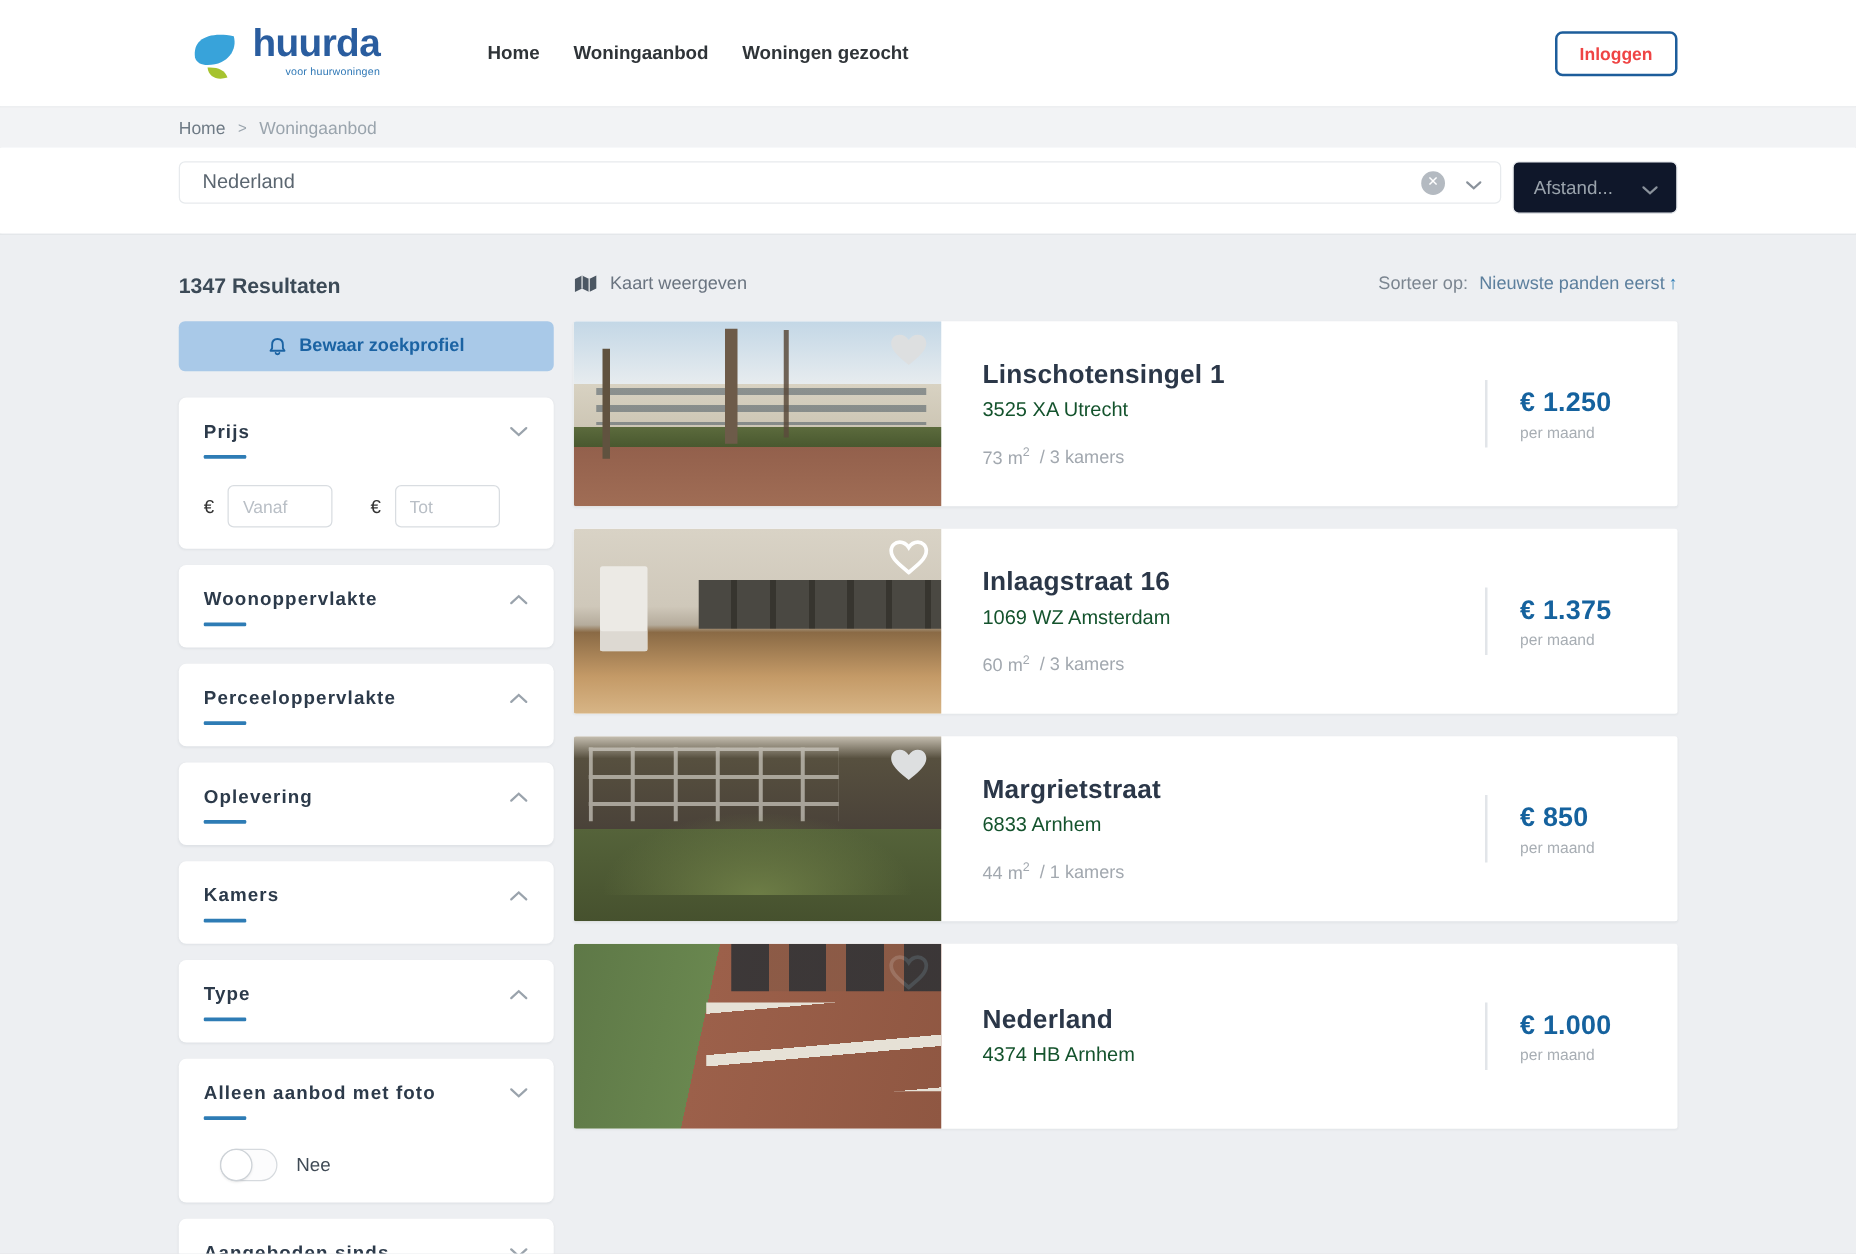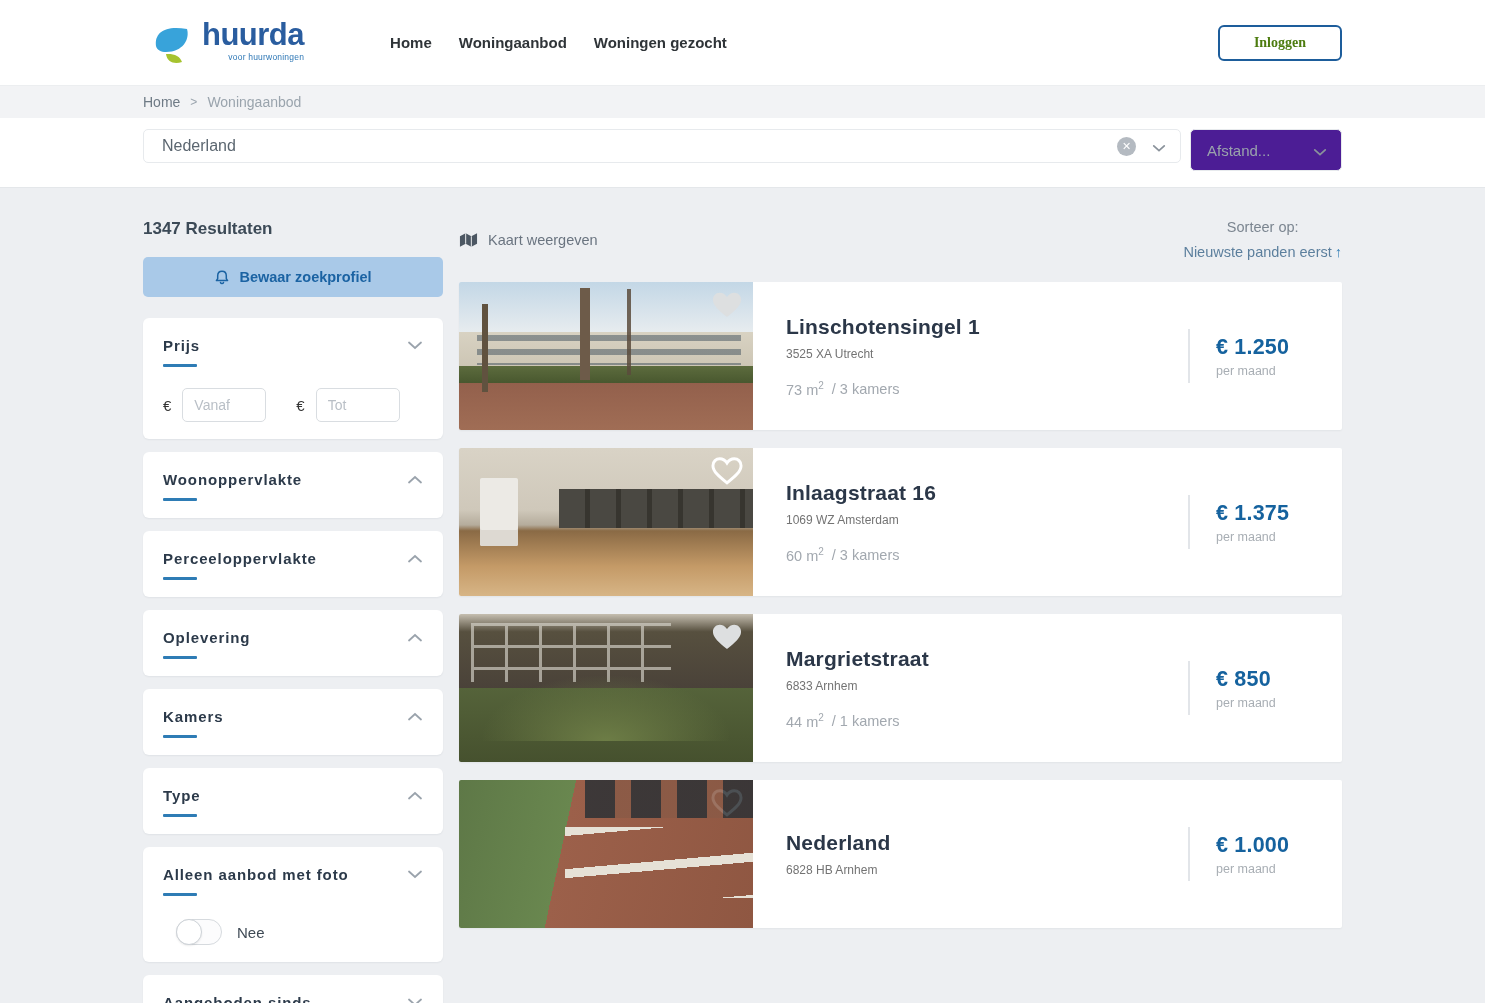--- a/index.html
+++ b/index.html
@@ -11,36 +11,36 @@
   
   .site-header { background:#fff; height:85px; display:flex; align-items:center; }
   .header-inner { display:flex; align-items:center; }
   .logo { display:flex; align-items:flex-start; margin-left:10px; margin-right:86px; cursor:pointer; }
   .logo-mark { margin-top:4px; }
   .logo-text { margin-left:3px; }
   .logo-name { font-size:31px; font-weight:700; color:#2a5d9f; line-height:1; letter-spacing:-.5px; display:block; }
   .logo-tagline { display:block; font-size:8.5px; color:#2f78b6; text-align:right; margin-top:2px; letter-spacing:.2px; }
   .main-nav { display:flex; gap:27px; }
   .nav-link { font-size:15px; font-weight:700; color:#2f3438; text-decoration:none; cursor:pointer; }
-  .login-btn { margin-left:auto; border:2px solid #1d5d9b; color:#4d7c0f; font-weight:700; font-size:14px; padding:8px 34px; border-radius:6px; background:#fff; cursor:pointer; font-family:Liberation Serif, serif; }
+  .login-btn { margin-left:auto; border:2px solid #1d5d9b; color:#ef4444; font-weight:700; font-size:14px; padding:8px 18px; border-radius:6px; background:#fff; cursor:pointer; font-family:Liberation Sans, sans-serif; }
 
   
   .breadcrumb-bar { background:#f2f3f5; border-top:1px solid #eceef0; height:33px; display:flex; align-items:center; }
   .breadcrumb { display:flex; align-items:center; font-size:14px; }
   .crumb-home { color:#6e7a85; cursor:pointer; }
   .crumb-sep { margin:0 10px; color:#9aa4ad; font-size:12px; }
   .crumb-current { color:#9aa4ad; }
 
   
   .search-band { background:#fff; padding:11px 0 16px; }
   .search-row { display:flex; gap:9px; }
   .search-box { flex:1; height:34px; border:1px solid #e7eaed; border-radius:5px; display:flex; align-items:center; padding:0 14px 0 18px; background:#fff; }
   .search-box input { flex:1; border:none; outline:none; font-size:16px; color:#5b6670; font-family:inherit; background:transparent; }
   .clear-btn { width:19px; height:19px; border-radius:50%; background:#b4bac1; color:#fff; font-size:11px; font-weight:bold; display:flex; align-items:center; justify-content:center; margin-right:16px; cursor:pointer; line-height:1; }
-  .distance-box { width:152px; height:42px; border:1px solid #e7eaed; border-radius:5px; display:flex; align-items:center; justify-content:space-between; padding:0 14px 0 16px; color:#9aa3ac; font-size:15px; background:#4c1d95; cursor:pointer; }
+  .distance-box { width:132px; height:42px; border:1px solid #e7eaed; border-radius:5px; display:flex; align-items:center; justify-content:space-between; padding:0 14px 0 16px; color:#9aa3ac; font-size:15px; background:#0f172a; cursor:pointer; }
 
   
   .page-body { background:#edeff2; border-top:1px solid #e4e7ea; }
   .body-grid { display:flex; gap:16px; align-items:flex-start; }
   aside { width:300px; flex-shrink:0; }
   main { flex:1; min-width:0; }
 
   
   .results-count-line { margin:31px 0 18px; font-size:17px; font-weight:700; color:#3c4a57; }
   .save-btn { width:100%; height:40px; background:#a9c9e8; border:none; border-radius:5px; color:#1b63a3; font-weight:700; font-size:14.5px; display:flex; align-items:center; justify-content:center; gap:9px; cursor:pointer; font-family:inherit; }
@@ -58,34 +58,34 @@
   .price-input { width:84px; height:34px; border:1px solid #d9dde1; border-radius:5px; padding:0 11px; font-size:14px; color:#444; font-family:inherit; }
   .price-input::placeholder { color:#b9bfc6; }
   .toggle-row { margin-top:23px; display:flex; align-items:center; gap:15px; padding-left:13px; }
   .toggle { width:46px; height:26px; border:1px solid #d6dade; border-radius:13px; background:#fcfcfd; position:relative; cursor:pointer; }
   .toggle-knob { position:absolute; left:-1px; top:-1px; width:26px; height:26px; border-radius:50%; background:#fff; border:1px solid #cdd2d7; box-shadow:0 1px 2px rgba(0,0,0,.08); }
   .toggle-label { font-size:15px; color:#3f4a55; }
 
   
   .results-toolbar { display:flex; justify-content:space-between; align-items:center; padding-top:31px; margin-bottom:22px; }
   .map-link { display:flex; gap:10px; align-items:center; color:#6a7480; font-size:14.5px; cursor:pointer; }
-  .sort { font-size:14.5px; color:#7b8590; display:flex; gap:9px; align-items:center;flex-direction:column; }
+  .sort { font-size:14.5px; color:#7b8590; display:flex; gap:9px; align-items:center; }
   .sort-value-wrap { color:#5c7f9d; cursor:pointer; }
   .sort-arrow { color:#2e7cb5; margin-left:3px; }
 
   
   .listing-card { display:flex; background:#fff; border-radius:2px; box-shadow:0 1px 2px rgba(25,35,45,.05); margin-bottom:18px; height:148px; overflow:hidden; cursor:pointer; }
   .photo { width:294px; height:100%; position:relative; flex-shrink:0; overflow:hidden; background:#cfd3d6; }
   .heart-btn { position:absolute; top:7px; right:9px; width:34px; height:31px; cursor:pointer; }
   .heart-btn.heart-filled path { fill:#dddfe0; stroke:none; }
   .heart-btn.heart-outline path { fill:none; stroke:#ffffff; stroke-width:2.6; }
   .listing-body { flex:1; display:flex; align-items:center; padding:0 30px 0 33px; }
   .listing-text { flex:1; }
   .listing-title { font-size:21px; font-weight:700; color:#2b3748; margin-bottom:8px; letter-spacing:.2px; }
-  .listing-address { font-size:12px; color:#737373; }
+  .listing-address { font-size:16px; color:#14532d; }
   .listing-specs { font-size:14.5px; color:#a2a8af; margin-top:19px; }
   .listing-specs sup { font-size:10px; }
   .listing-rooms { margin-left:8px;margin-top:32px; }
   .price-wrap { display:flex; align-items:center; gap:26px; }
   .vdivider { width:2px; height:54px; background:#e2e5e9; }
   .price-col { min-width:96px; }
   .listing-price { font-size:21.5px; font-weight:700; color:#15629e; letter-spacing:.2px; white-space:nowrap; }
   .listing-per { font-size:12.5px; color:#a8aeb4; margin-top:4px; }
 
   
@@ -375,21 +375,21 @@
 
         <article class="listing-card">
           <div class="photo photo-brick-facade">
             <svg class="heart-btn heart-outline" viewBox="0 0 30 27">
               <path d="M15 24.5 C8 18.8 2.6 14.4 2.6 9.2 C2.6 5.5 5.4 3.1 8.6 3.1 C11 3.1 13.4 4.4 15 6.9 C16.6 4.4 19 3.1 21.4 3.1 C24.6 3.1 27.4 5.5 27.4 9.2 C27.4 14.4 22 18.8 15 24.5 Z"></path>
             </svg>
           </div>
           <div class="listing-body">
             <div class="listing-text">
               <div class="listing-title">Nederland</div>
-              <div class="listing-address">6828 HB Arnhem</div>
+              <div class="listing-address">4374 HB Arnhem</div>
             </div>
             <div class="price-wrap">
               <span class="vdivider"></span>
               <div class="price-col">
                 <div class="listing-price">€ 1.000</div>
                 <div class="listing-per">per maand</div>
               </div>
             </div>
           </div>
         </article>

